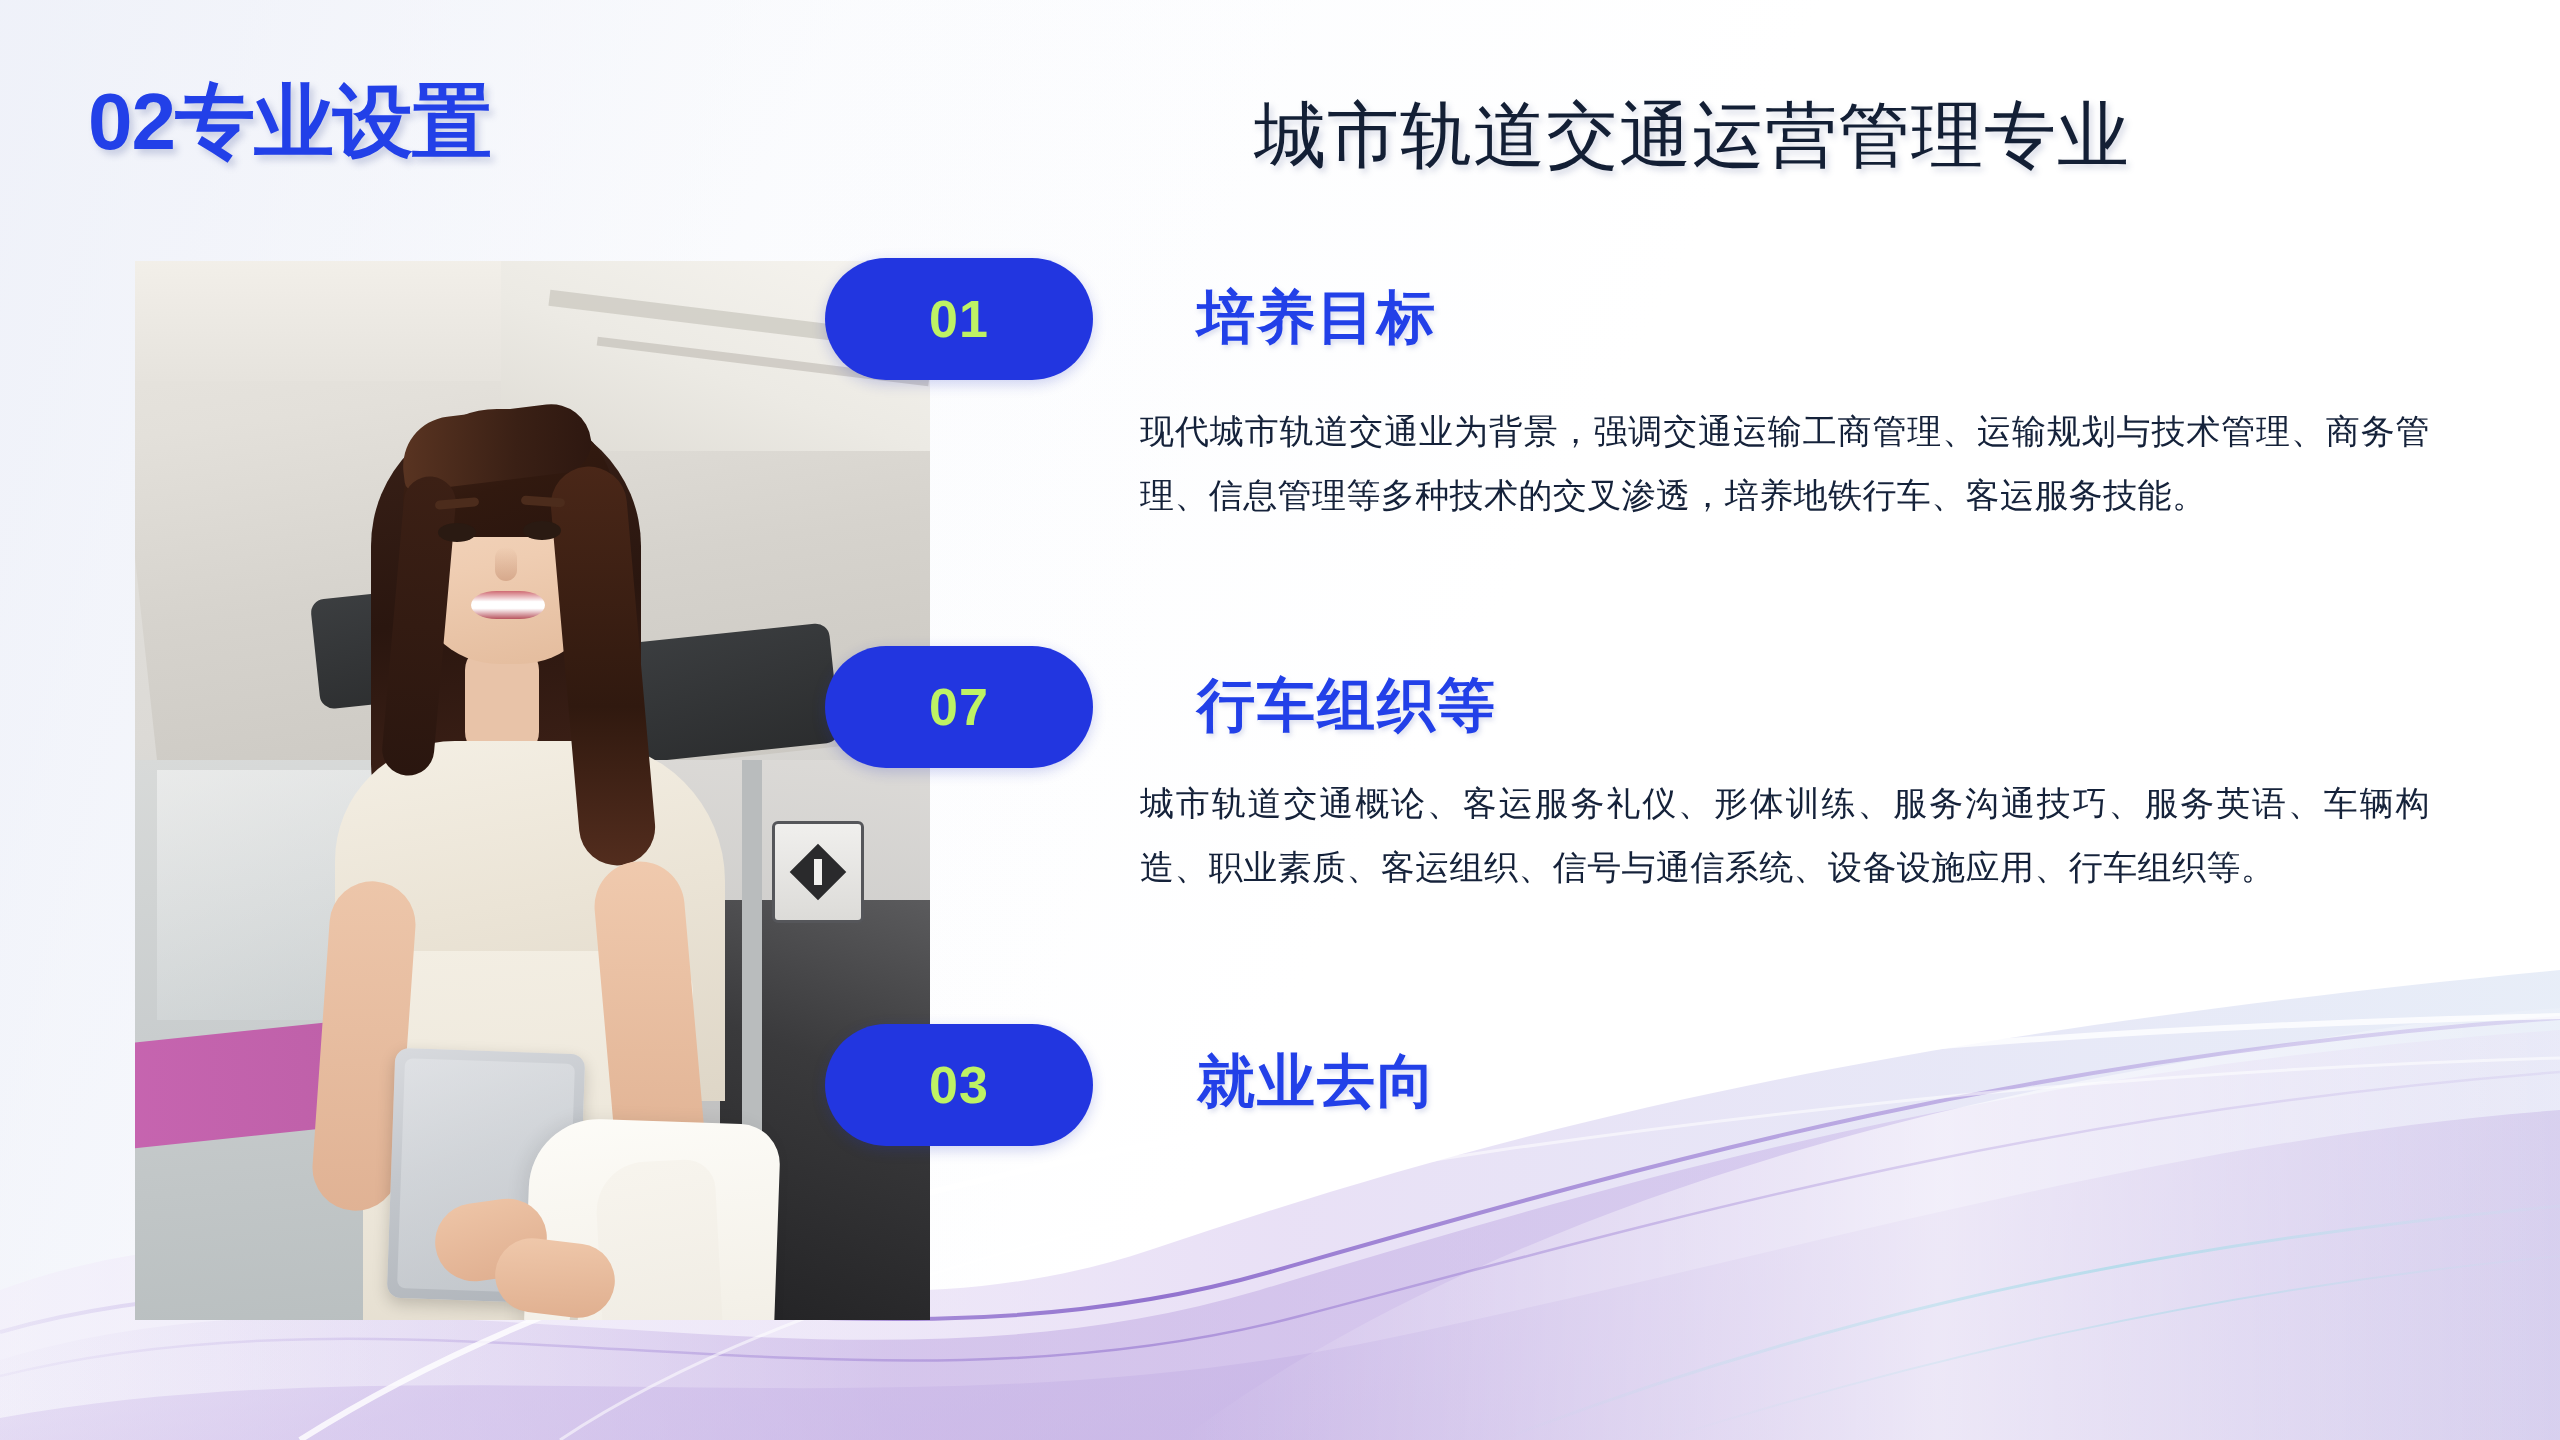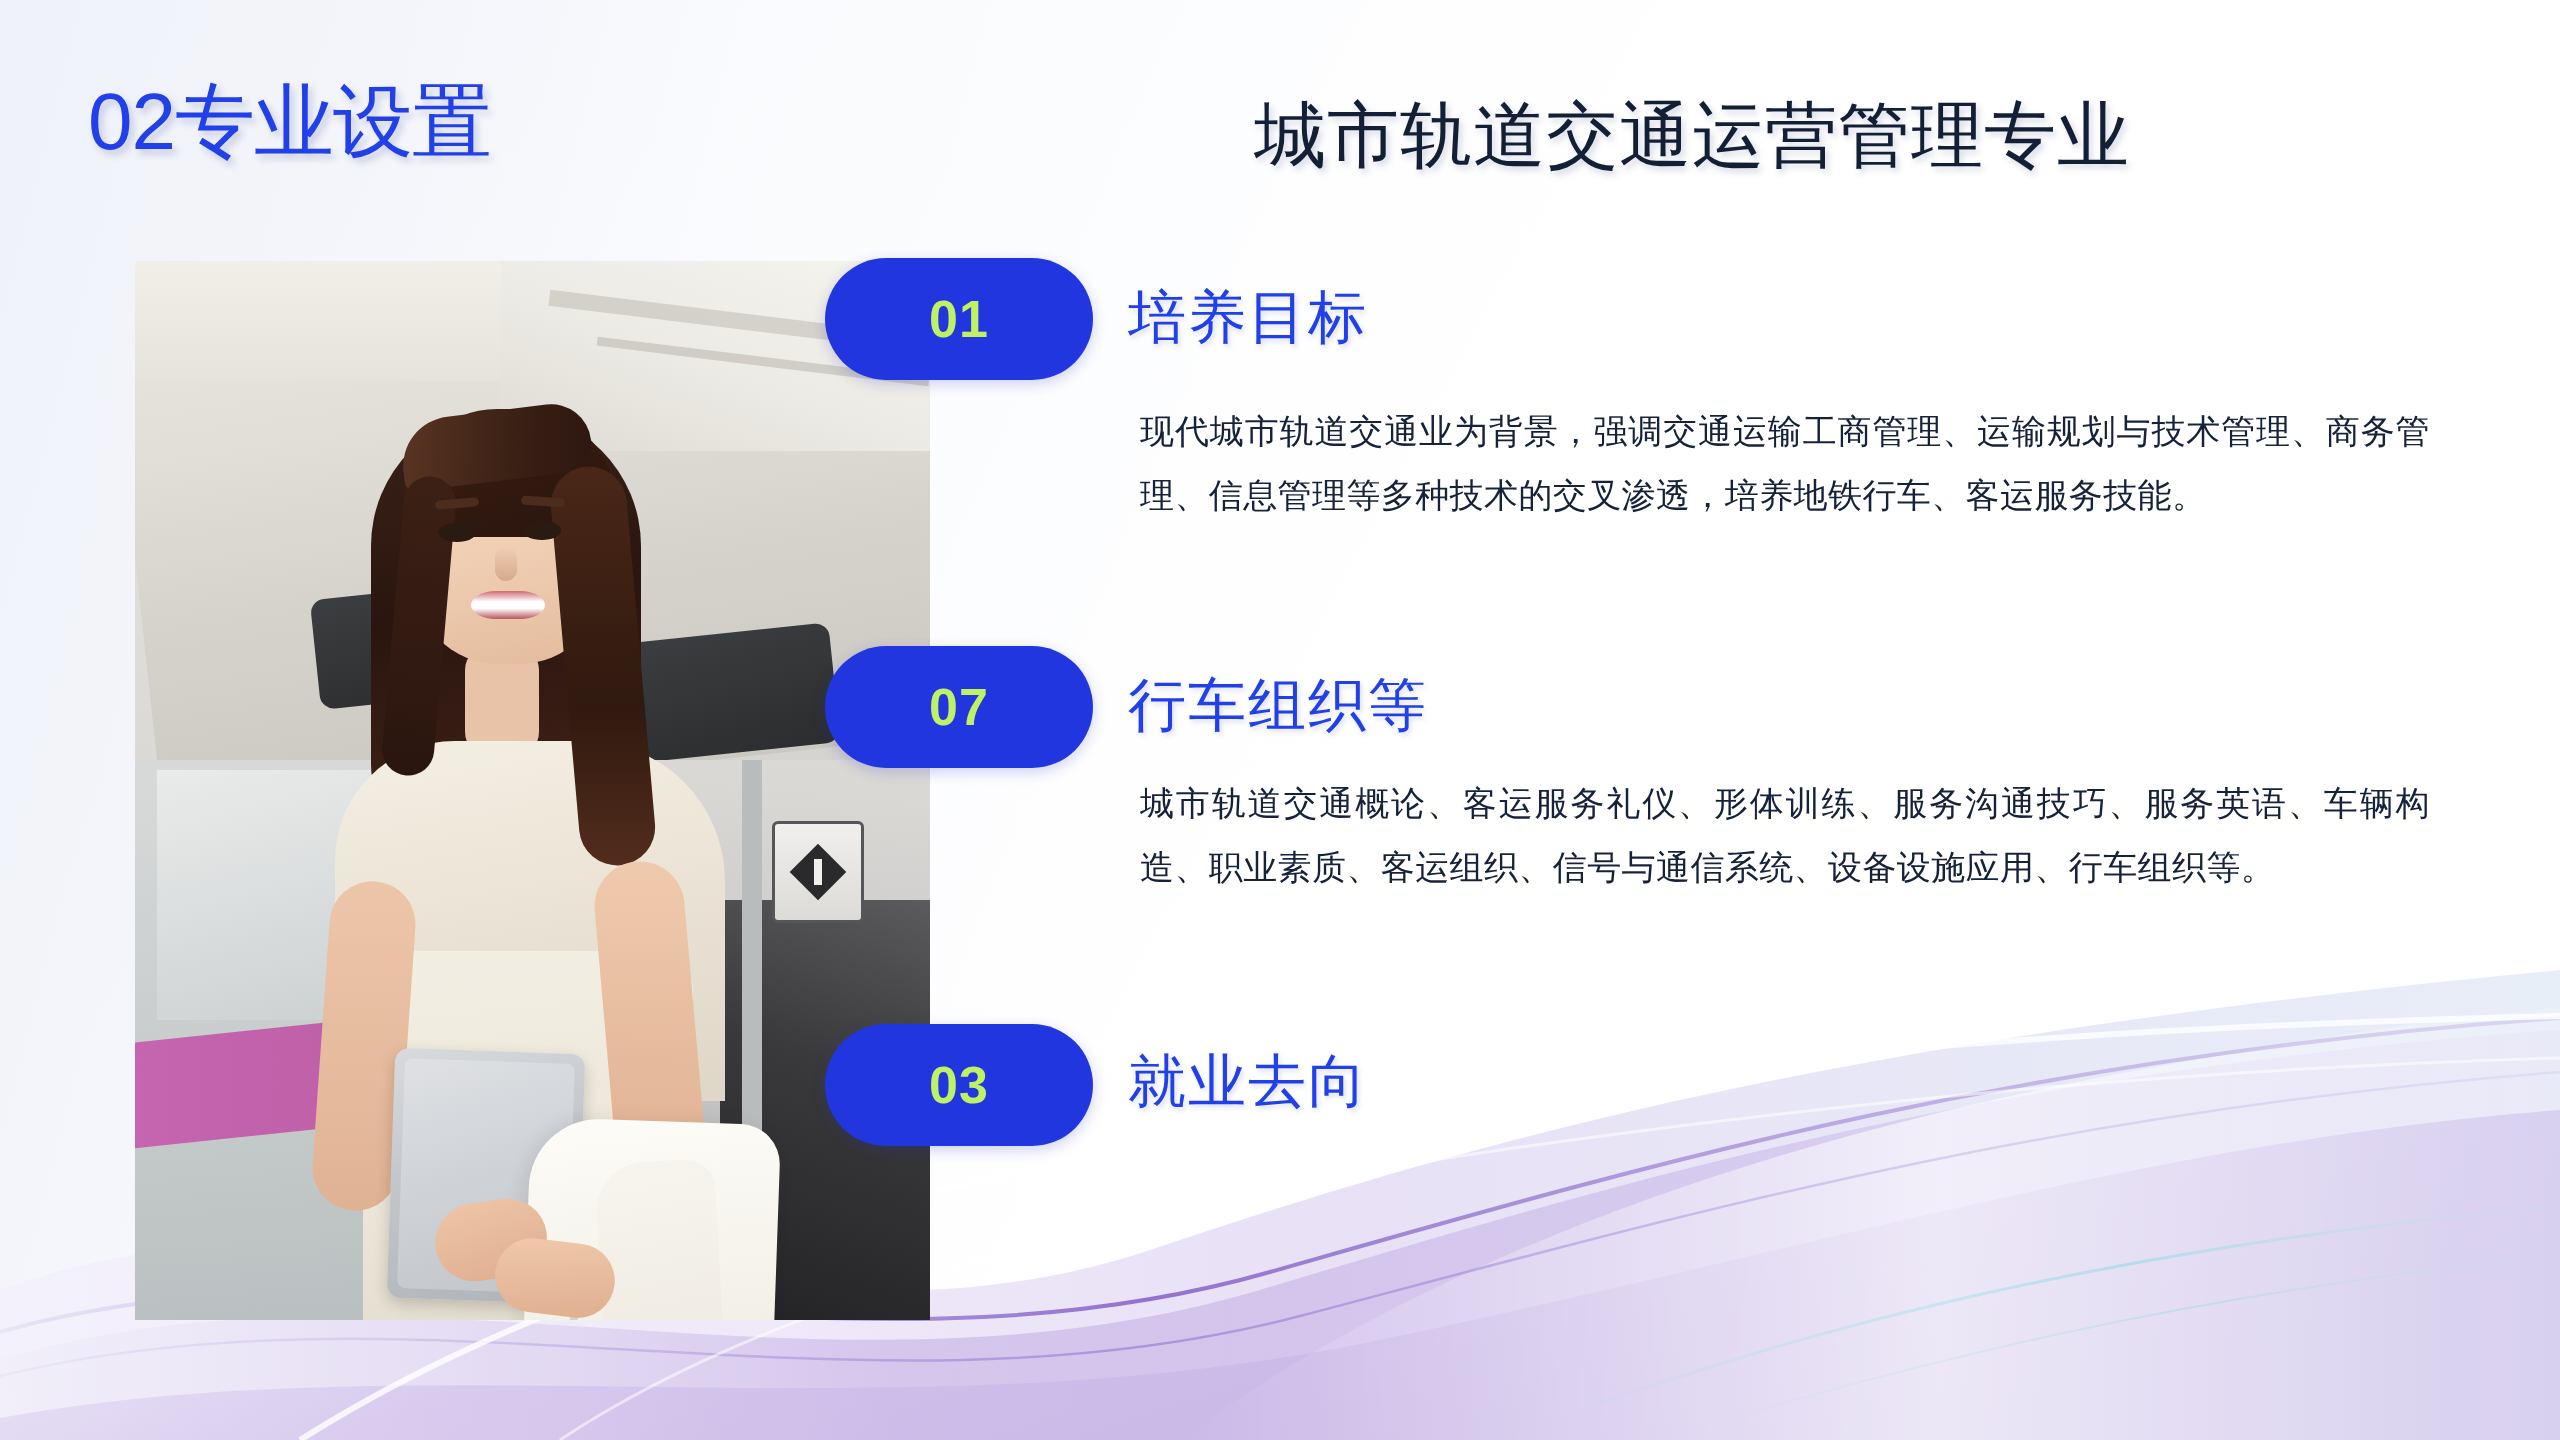--- a/index.html
+++ b/index.html
@@ -20,21 +20,21 @@
   #bg-sheen{
     position:absolute;left:-4%;top:-10%;width:62%;height:120%;
     background:linear-gradient(104deg,rgba(236,239,248,.85) 0%,rgba(249,250,253,.35) 48%,rgba(255,255,255,0) 72%);
     pointer-events:none;
   }
   #waves{position:absolute;left:0;bottom:0;width:2560px;height:620px;pointer-events:none;}
 
   
   #section-label{
     position:absolute;left:88px;top:78px;
-    font-size:80px;font-weight:400;letter-spacing:-1px;
+    font-size:80px;font-weight:700;letter-spacing:-1px;
     color:#2240e8;
     text-shadow:4px 5px 7px rgba(110,120,175,.32);
     white-space:nowrap;line-height:1.1;
   }
   #page-title{
     position:absolute;left:1254px;top:96px;
     font-size:72px;font-weight:400;letter-spacing:1px;
     color:#131f35;
     text-shadow:3px 4px 6px rgba(120,128,168,.30);
     white-space:nowrap;line-height:1.1;
@@ -142,22 +142,22 @@
 
   
   .badge{
     position:absolute;left:825px;width:268px;height:122px;border-radius:62px;
     background:#2236e0;
     display:flex;align-items:center;justify-content:center;
     color:#bef264;font-size:52px;font-weight:700;letter-spacing:1px;
     box-shadow:0 4px 14px rgba(30,52,190,.22);
   }
   .sec-title{
-    position:absolute;left:1128px;
-    font-size:58px;font-weight:400;color:#2240e8;letter-spacing:2px;
+    position:absolute;left:1197px;
+    font-size:58px;font-weight:700;color:#2240e8;letter-spacing:2px;
     text-shadow:2px 3px 5px rgba(120,130,190,.26);
     white-space:nowrap;line-height:1;
   }
   .sec-body{
     position:absolute;left:1140px;width:1290px;
     font-size:34px;line-height:1.87;color:#15223a;
     letter-spacing:.4px;text-align:justify;
   }
 
   #badge-1{top:258px;}  #title-1{top:288px;}  #body-1{top:400px;}

